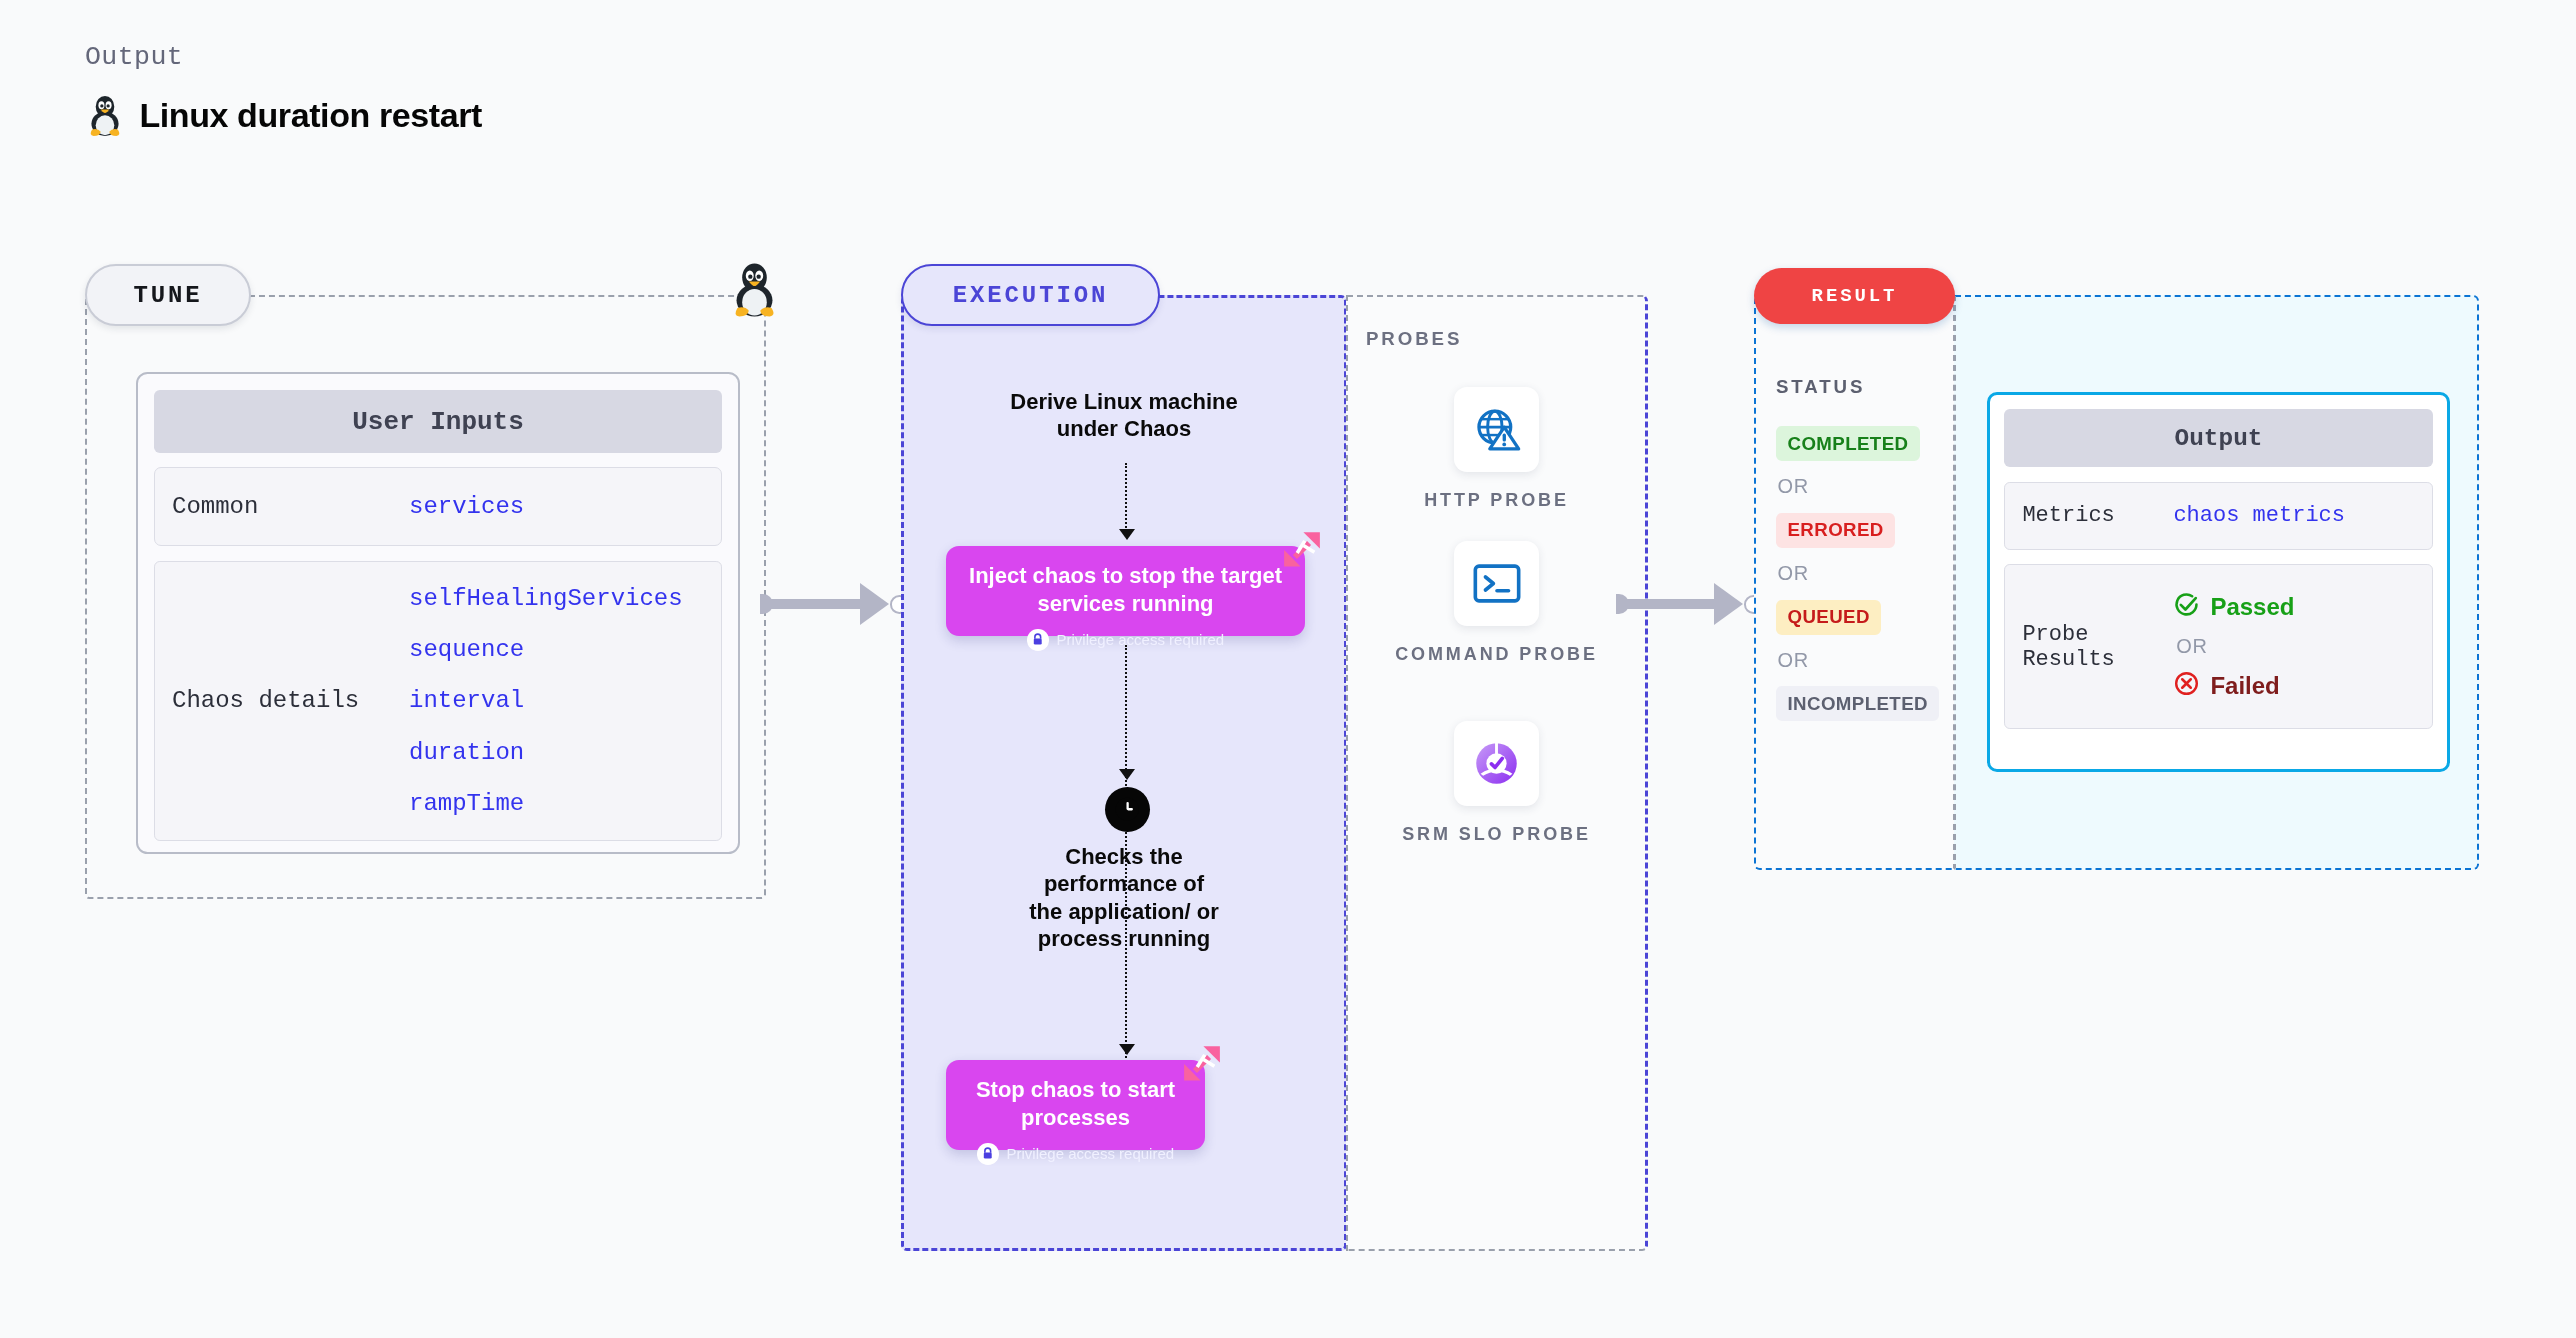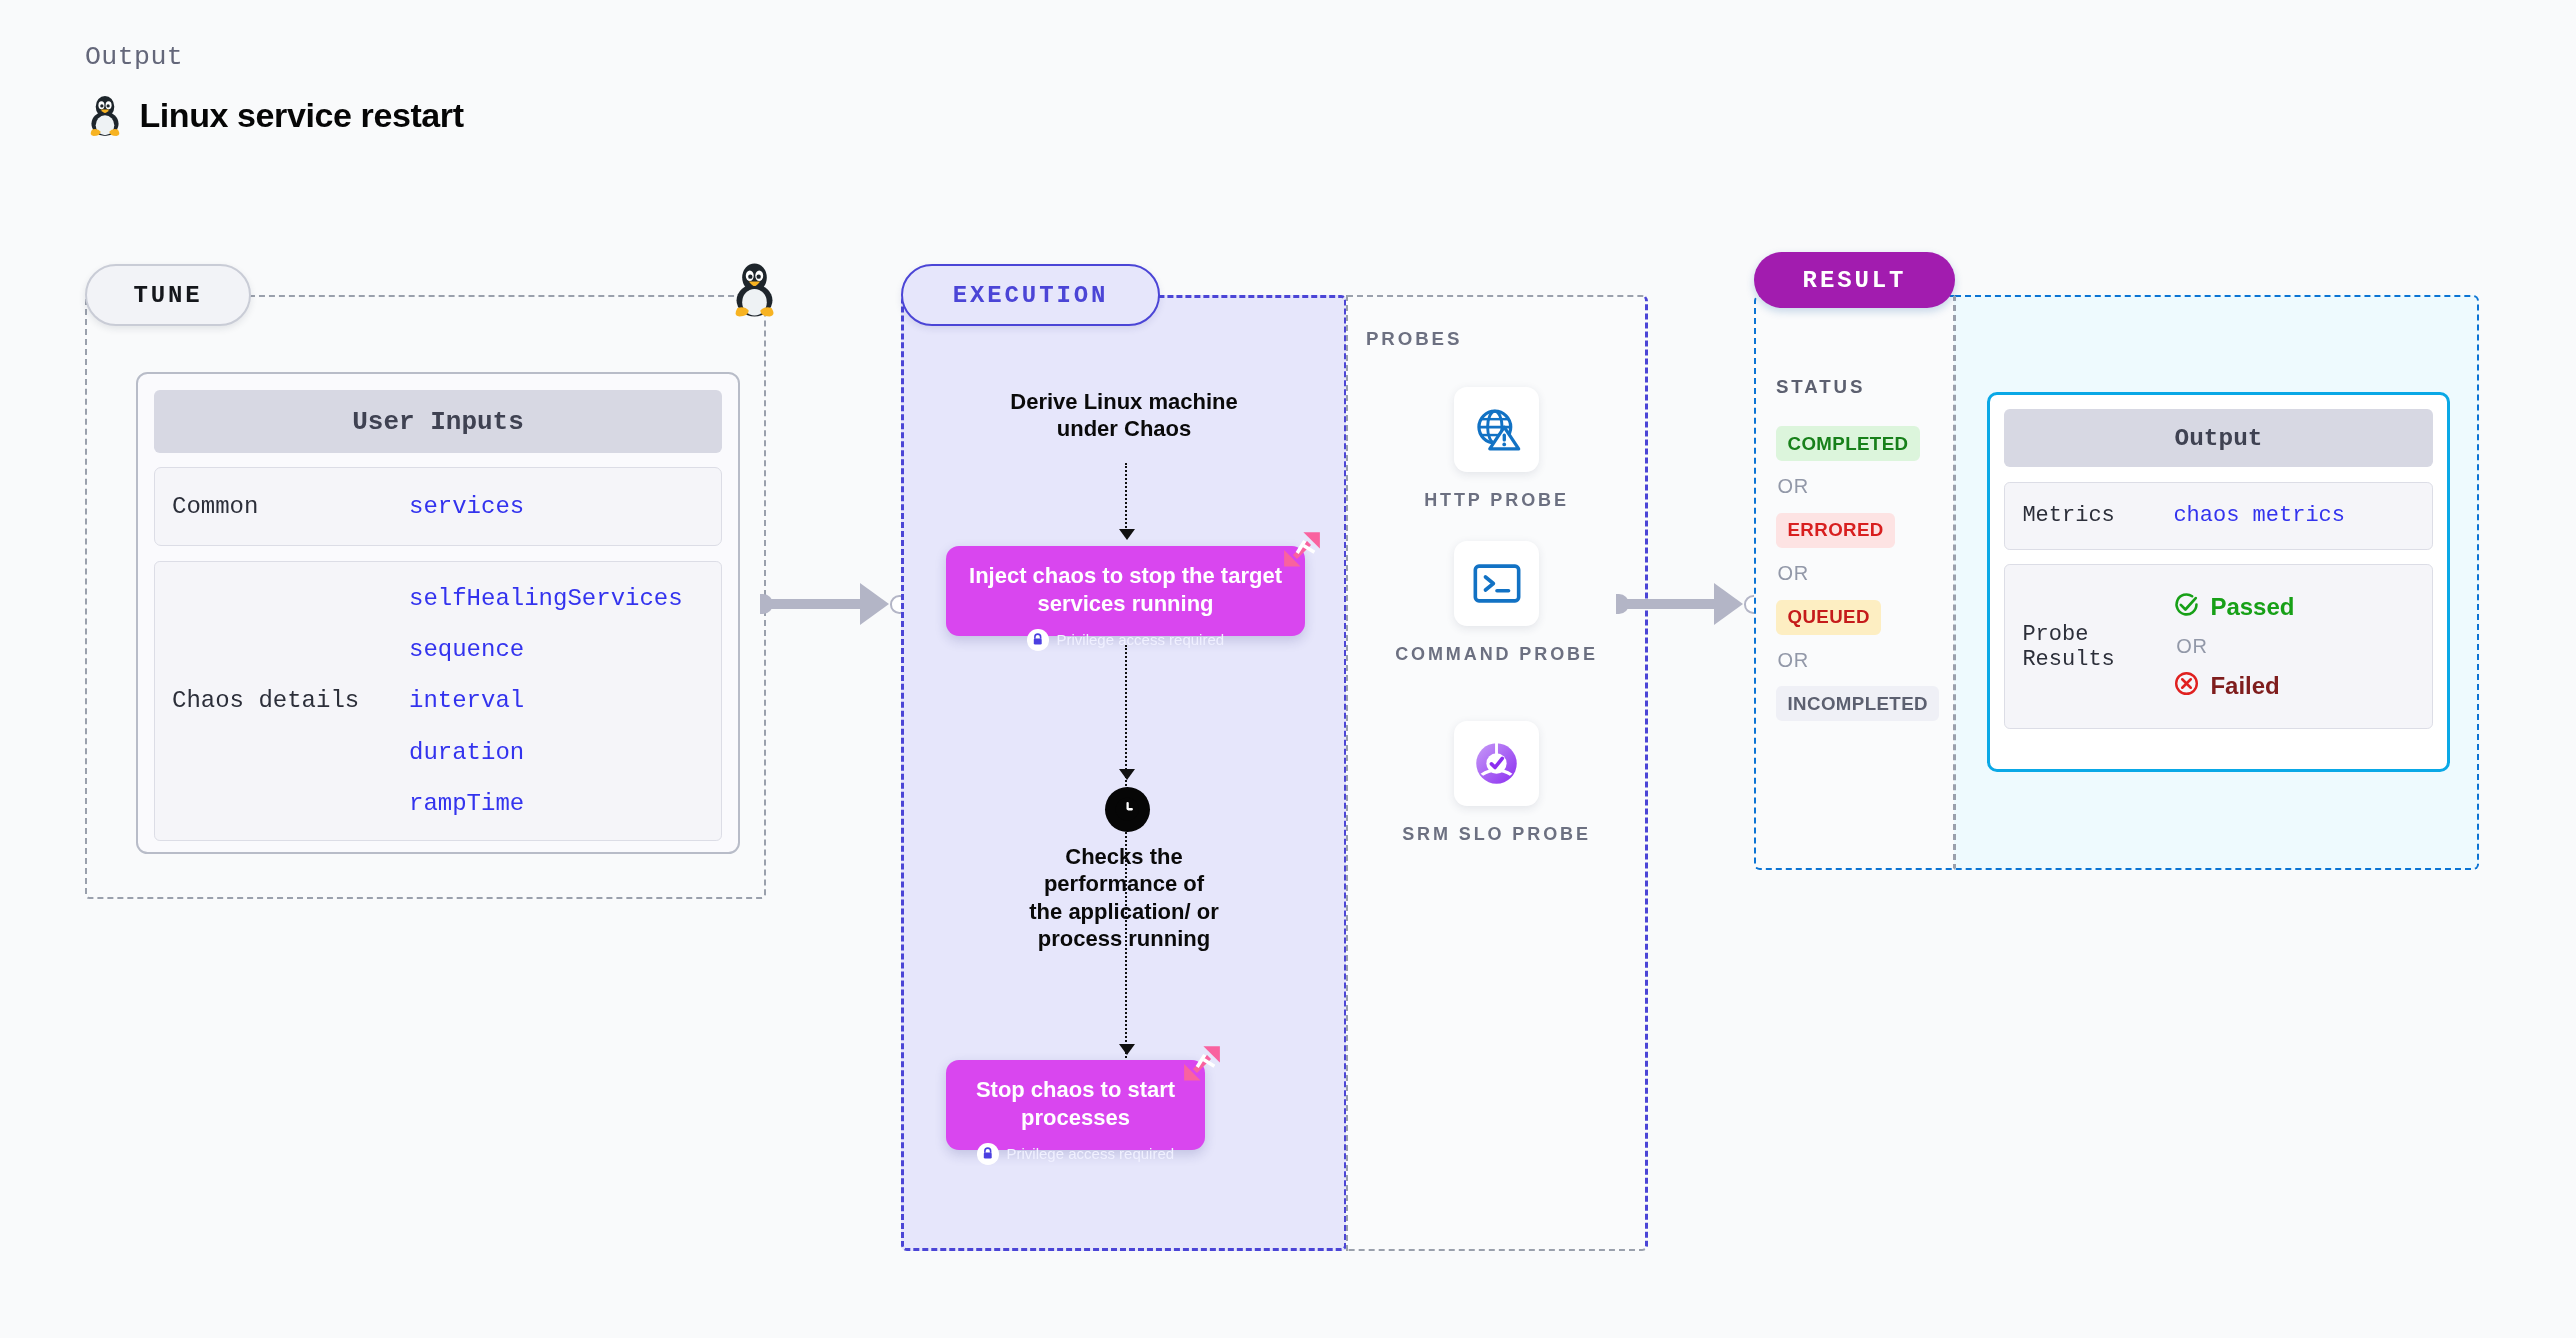--- a/index.html
+++ b/index.html
@@ -258,25 +258,25 @@
   
   #result-status-panel {
     left: 1754px; top: 295px;
     width: 201px; height: 575px;
     border: 2.9px dashed #0b74d4;
     border-right: 2.2px dashed #9aa0ac;
     border-radius: 5.8px 0 0 5.8px;
     background: #fafbfc;
   }
   #result-badge {
-    left: 1754px; top: 252px;
+    left: 1754px; top: 268px;
     width: 201px; height: 56px;
-    background: #a21caf;
+    background: #ef4444;
     color: #ffffff;
-    font-size: 24px;
+    font-size: 19px;
     box-shadow: 0 3.6px 8.6px rgba(10,80,160,0.22);
   }
   #status-label {
     position: absolute;
     left: 20px; top: 79px;
     font-size: 18.7px;
     font-weight: bold;
     letter-spacing: 2.9px;
     color: #5c6070;
   }
@@ -372,21 +372,21 @@
         <ellipse cx="23" cy="18" rx="4.2" ry="5.5" fill="#fff"></ellipse>
         <ellipse cx="33" cy="18" rx="4.2" ry="5.5" fill="#fff"></ellipse>
         <circle cx="23.6" cy="19" r="2.3" fill="#1e252b"></circle>
         <circle cx="32.4" cy="19" r="2.3" fill="#1e252b"></circle>
         <path d="M21 25 Q28 31 35 25 Q28 28.5 21 25Z" fill="#f7b322"></path>
         <path d="M22 24 L34 24 Q30 29 28 29 Q26 29 22 24Z" fill="#f7b322"></path>
         <path d="M10 52 Q5 60 12 61 Q21 61 22 55 Q18 50 10 52Z" fill="#f7b322"></path>
         <path d="M46 52 Q51 60 44 61 Q35 61 34 55 Q38 50 46 52Z" fill="#f7b322"></path>
       </svg>
     </span>
-    <span id="page-title">Linux service restart</span>
+    <span id="page-title">Linux duration restart</span>
   </div>
 </div>
 
 <div class="badge" id="tune-badge">TUNE</div>
 <div class="panel" id="tune-panel">
   <div class="card-outer">
     <div class="card-title">User Inputs</div>
 
     <div class="card-row" id="tune-row-common">
       <div class="row-label">Common</div>

